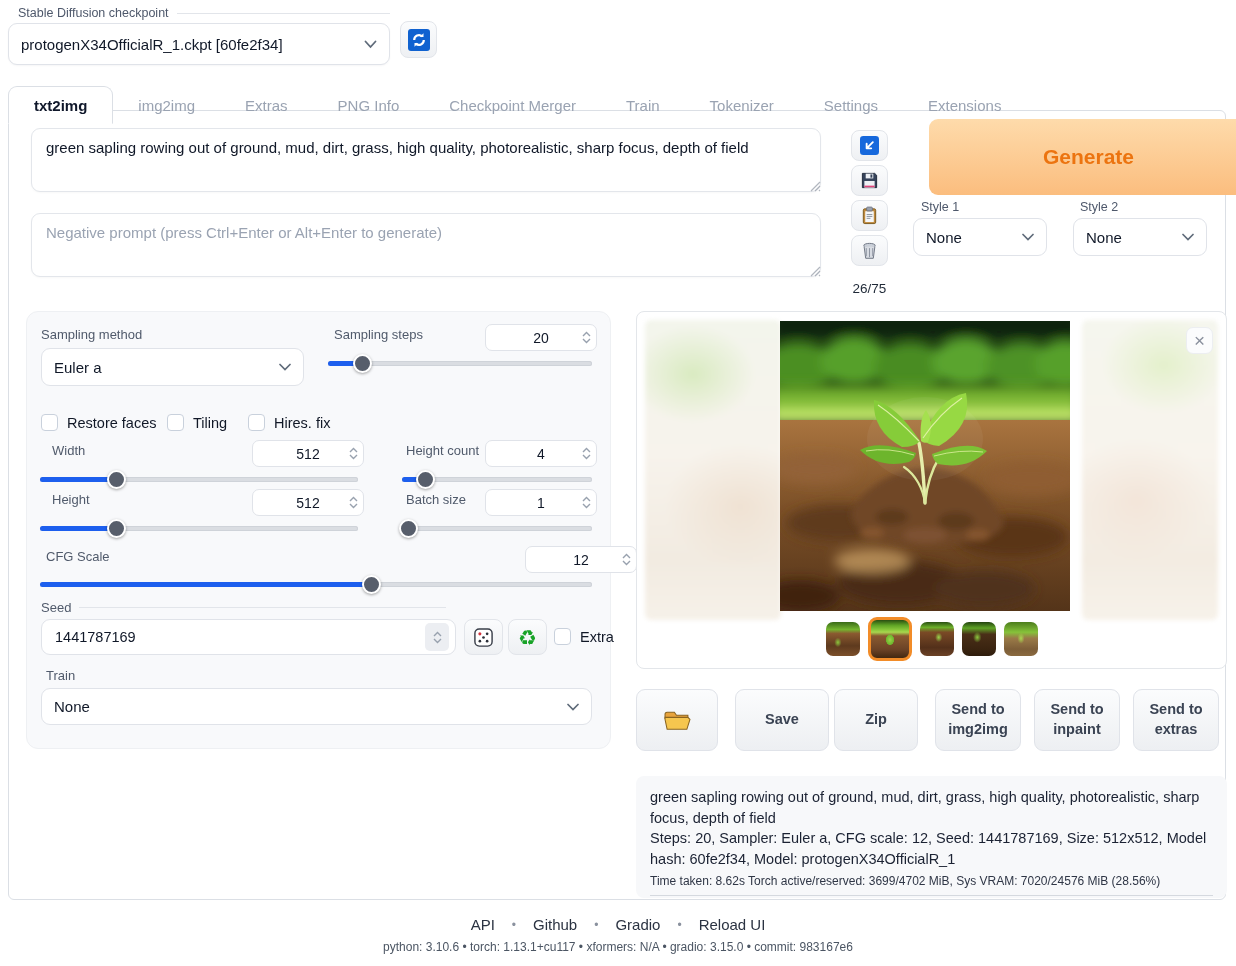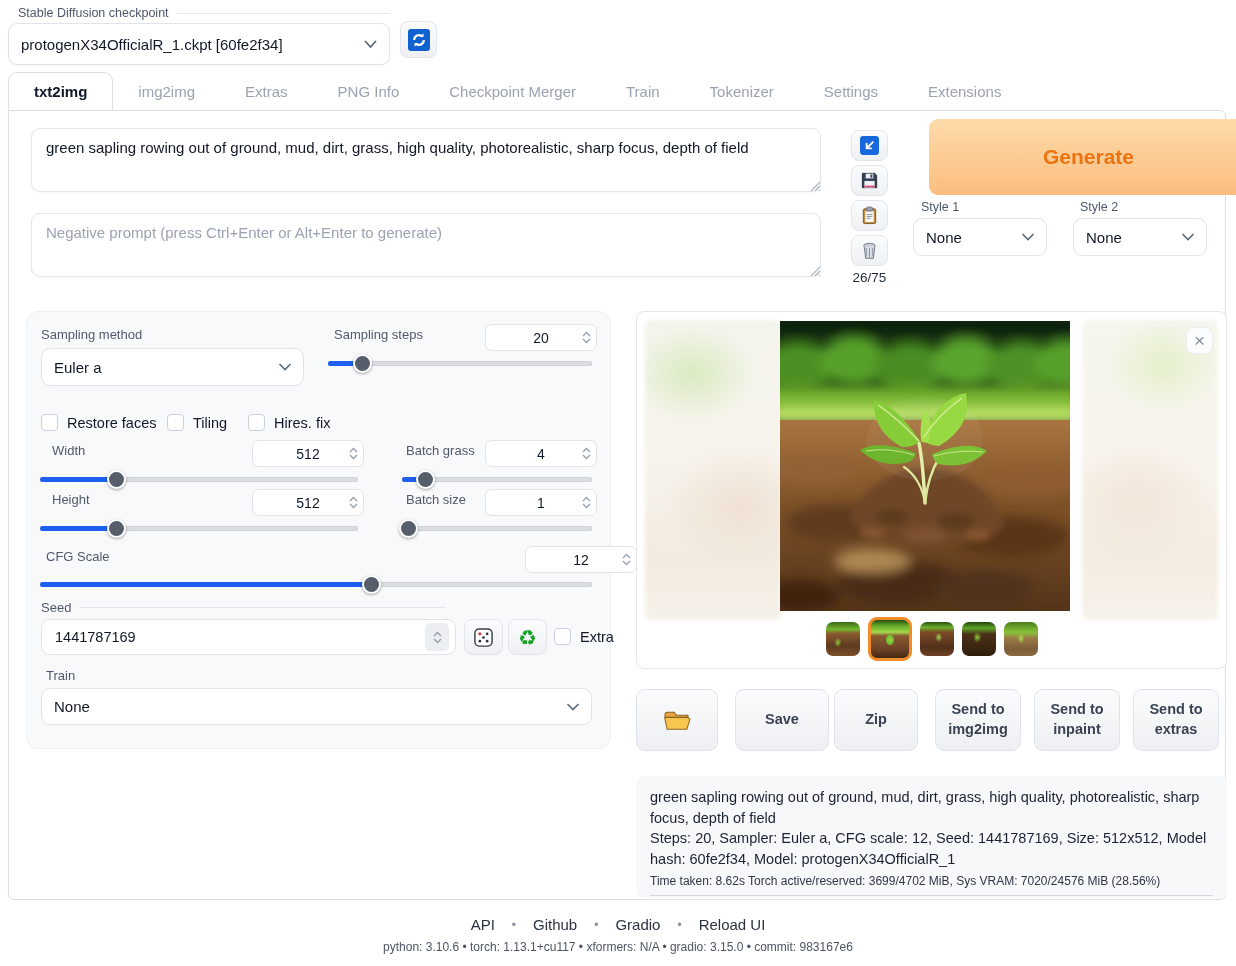--- a/index.html
+++ b/index.html
@@ -13,40 +13,40 @@
   .fieldlabel { display:flex; align-items:center; gap:8px; font-size:12.5px; color:#4e586b; padding-left:10px; }
   .fl-line { flex:1; height:1px; background:#e2e5ea; }
   .dd { display:flex; align-items:center; justify-content:space-between; background:#fff;
         border:1px solid #e0e3e9; border-radius:9px; padding:0 12px; font-size:15px; color:#101828; cursor:pointer; }
   #checkpoint-dd { height:42px; margin-top:3px; box-shadow:0 1px 2px rgba(16,24,40,.04); }
   .icon-btn { display:flex; align-items:center; justify-content:center; background:linear-gradient(#fbfcfd,#eef0f3);
         border:1px solid #e2e5ea; border-radius:8px; cursor:pointer; }
   #refresh-btn { left:400px; top:21px; width:37px; height:37px; }
 
   
-  #tabs { left:8px; top:72px; display:flex; align-items:flex-end; height:37px; z-index:3;text-align:center; }
+  #tabs { left:8px; top:86px; display:flex; align-items:flex-end; height:37px; z-index:3;text-align:center; }
   .tab { padding:0 25px; font-size:15px; color:#9aa3b2; display:flex; align-items:center; height:36px; cursor:pointer; }
   .tab.active { background:#fff; border:1px solid #dbdfe5; border-bottom:1px solid #fff; border-radius:9px 9px 0 0;
         color:#0f172a; font-weight:700; height:38px; margin-bottom:-1px; }
 
   
   #content { left:8px; top:110px; width:1218px; height:790px; background:#fff;
         border:1px solid #dbdfe5; border-radius:0 6px 6px 6px; z-index:1; }
 
   textarea.prompt { position:absolute; resize:none; border:1px solid #e3e6eb; border-radius:9px;
         padding:10px 14px; font-size:15px; font-family:inherit; color:#101828; outline:none;
         box-shadow:0 1px 2px rgba(16,24,40,.03); }
   textarea.prompt::placeholder { color:#9aa3b2; }
   #prompt-ta { left:22px; top:17px; width:790px; height:64px; }
   #negative-ta { left:22px; top:102px; width:790px; height:64px; }
   .resize-grip { position:absolute; width:11px; height:11px; pointer-events:none; opacity:.65; }
 
   
   .tool-btn { position:absolute; left:842px; width:37px; height:31px; }
-  #token-counter { left:842px; top:159px; width:37px; text-align:center; font-size:13.5px; color:#1f2937; }
+  #token-counter { left:842px; top:170px; width:37px; text-align:center; font-size:13.5px; color:#1f2937; }
 
   
   #generate-btn { left:920px; top:8px; width:319px; height:76px; border:none; border-radius:9px; cursor:pointer;
         background:linear-gradient(180deg,#fedbab 0%,#fbbd7e 100%); color:#ec7410; font-weight:700; font-size:21px;
         font-family:inherit; }
   .style-label { position:absolute; font-size:12.5px; color:#4e586b; }
   .style-dd { position:absolute; width:134px; height:38px; }
 
   
   #settings-panel { left:17px; top:200px; width:585px; height:438px; background:#f8f9fb;
@@ -266,21 +266,21 @@
             <svg width="9" height="6">
               <path d="M1 1 L4.5 4.5 L8 1" stroke="#98a1ae" stroke-width="1.4" fill="none"></path>
             </svg>
           </span>
       </div>
       <div class="slider" style="left:13px;top:158px;width:318px;--fill:24%;">
         <div class="track"></div>
           <div class="fill"></div>
           <div class="thumb"></div>
       </div>
-      <span class="lbl" style="left:379px;top:131px;">Batch grass</span>
+      <span class="lbl" style="left:379px;top:131px;">Height count</span>
       <div class="numbox" style="left:458px;top:128px;">
         <span>4</span>
         <span class="spin">
             <svg width="9" height="6">
               <path d="M1 5 L4.5 1.5 L8 5" stroke="#98a1ae" stroke-width="1.4" fill="none"></path>
             </svg>
             <svg width="9" height="6">
               <path d="M1 1 L4.5 4.5 L8 1" stroke="#98a1ae" stroke-width="1.4" fill="none"></path>
             </svg>
           </span>

